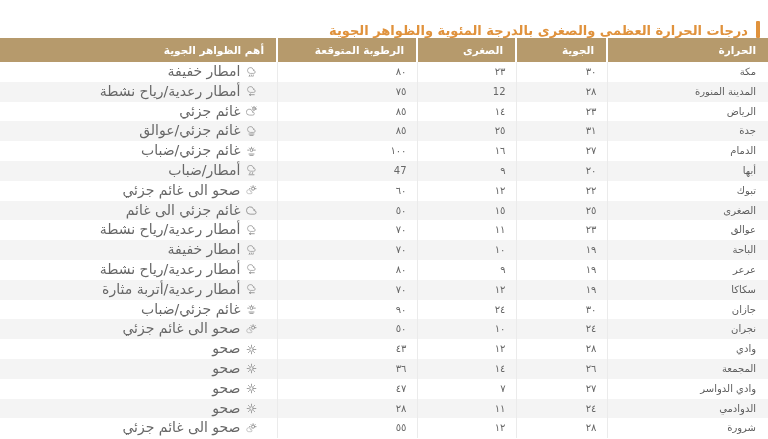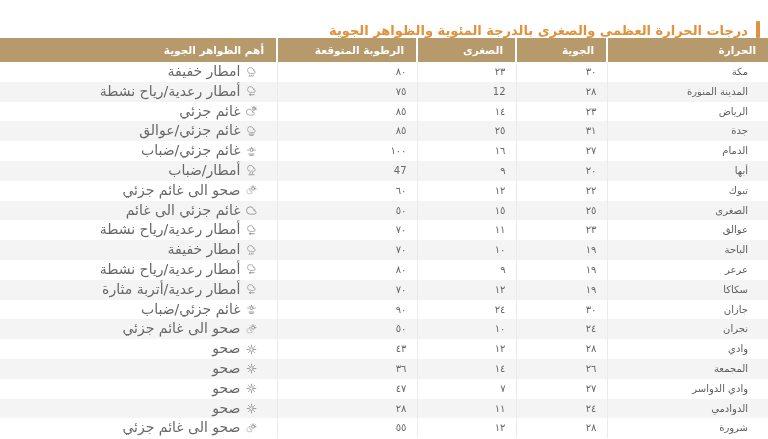--- a/index.html
+++ b/index.html
@@ -36,21 +36,21 @@
   thead th:last-child{border-left:none}
   tbody td{
     font-size:10px;color:var(--text);
     text-align:right;height:19.8px;line-height:19.8px;
     padding:0 10px 0 4px;
     border-left:1px solid var(--divider);
     white-space:nowrap;overflow:hidden;
   }
   tbody td:last-child{border-left:none}
   tbody tr:nth-child(even) td{background:var(--row-alt-bg)}
-  td.city{padding-left:2px;padding-right:20px;color:#5d5d5d}
+  td.city{padding-left:2px;padding-right:12px;color:#5d5d5d}
   td.phen{padding-right:20px;font-size:14px}
   .wicon{
     width:11px;height:11px;vertical-align:-1.5px;margin-left:5px;
     stroke:var(--icon);fill:none;stroke-width:1.9;
     stroke-linecap:round;stroke-linejoin:round;
   }
   .svg-defs{position:absolute;width:0;height:0;overflow:hidden}
 </style>
 </head>
 <body>

